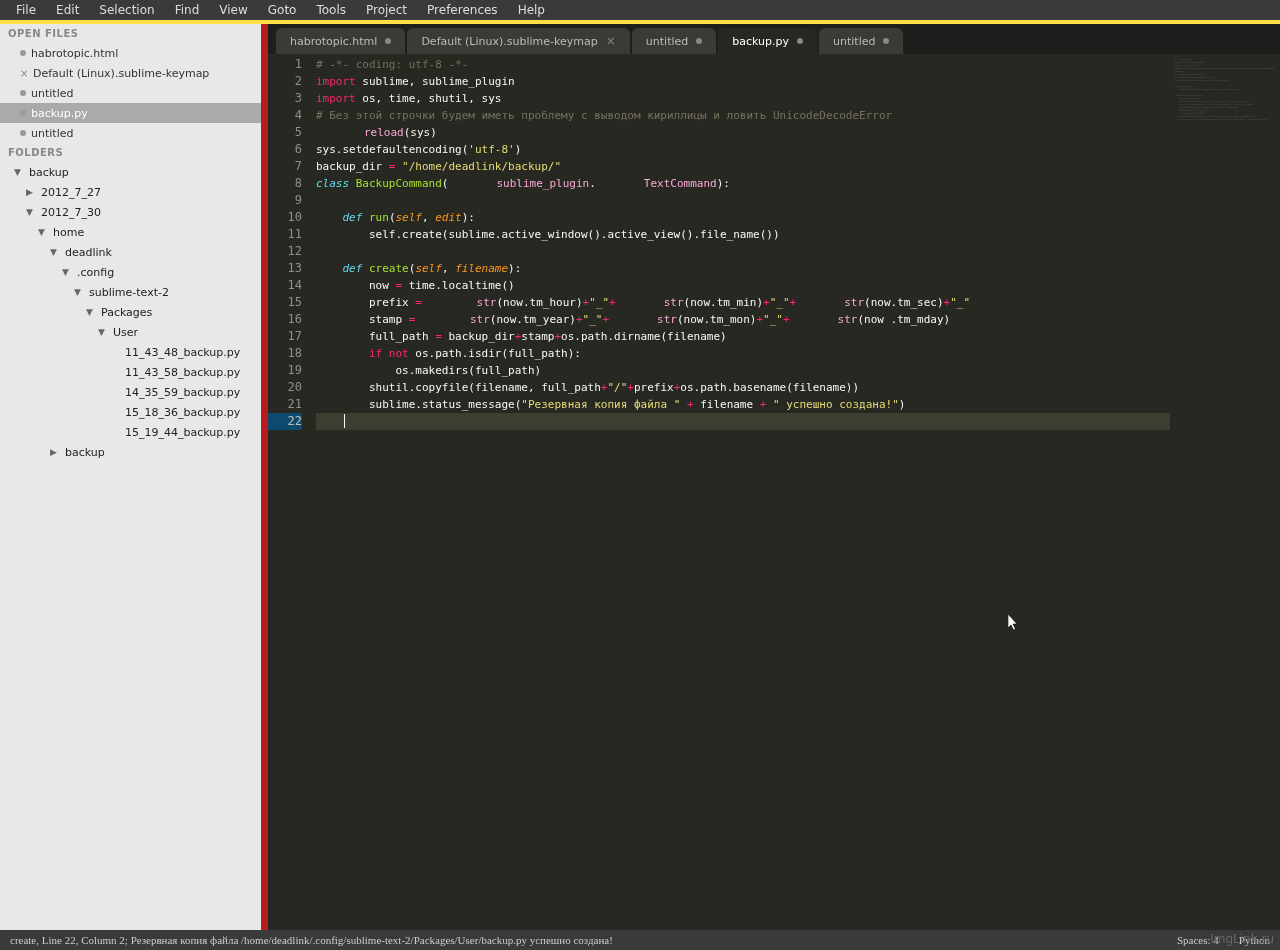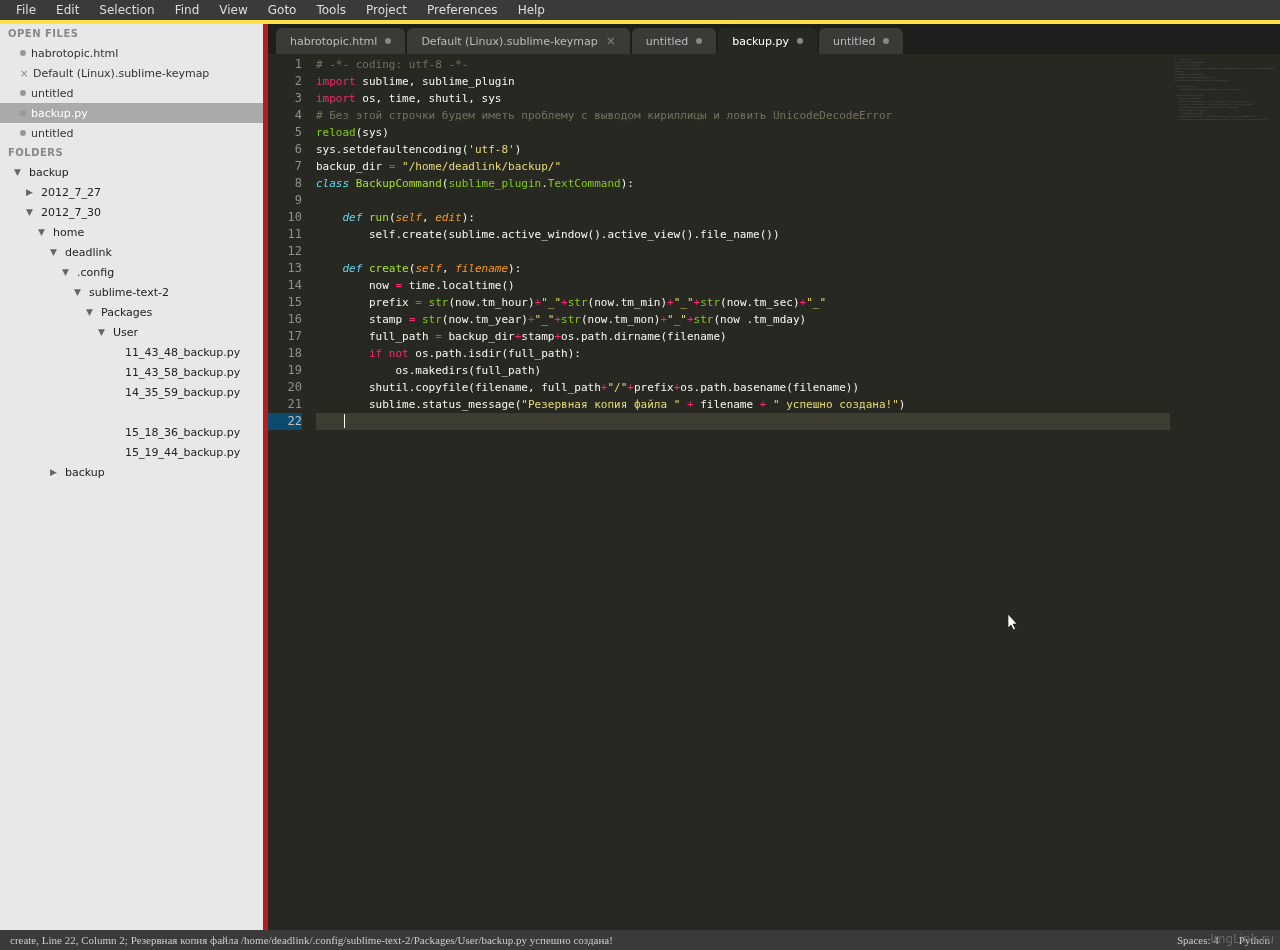--- a/index.html
+++ b/index.html
@@ -31,21 +31,21 @@
   flex: 1;
   display: flex;
   overflow: hidden;
 }
 .sidebar {
   width: 268px;
   background: #e8e8e8;
   color: #333;
   overflow-y: auto;
   font-size: 11px;
-  border-right: 5px solid #b91c1c;
+  border-right: 7px solid #b91c1c;
 }
 .sidebar .section-header {
   padding: 4px 8px;
   color: #888;
   font-weight: bold;
   font-size: 10px;
   letter-spacing: 0.5px;
 }
 .sidebar .file-item, .sidebar .folder-item {
   padding: 2px 8px 2px 20px;
@@ -160,21 +160,21 @@
   font-family: Liberation Serif, serif;
 }
 .statusbar .right { display: flex; gap: 20px; }
 
 .c-comment { color: #75715e; }
 .c-keyword { color: #66d9ef; font-style: italic; }
 .c-red { color: #f92672; }
 .c-string { color: #e6db74; }
 .c-name { color: #a6e22e; }
 .c-self { color: #fd971f; font-style: italic; }
-.c-builtin { color: #84cc16; }
+.c-builtin { color: #f9a8d4; margin-left: 48px; }
 .caret {
   display: inline-block;
   width: 1px;
   height: 14px;
   background: #f8f8f0;
   vertical-align: text-bottom;
   margin-left: 1px;
 }
 .watermark {
   position:absolute;
@@ -268,21 +268,21 @@
           <span>11_43_48_backup.py</span>
         </div>
         <div class="folder-item" style="padding-left: 110px;">
           <span class="disclosure"></span>
           <span>11_43_58_backup.py</span>
         </div>
         <div class="folder-item" style="padding-left: 110px;">
           <span class="disclosure"></span>
           <span>14_35_59_backup.py</span>
         </div>
-        <div class="folder-item" style="padding-left: 110px; margin-top: 20px;">
+        <div class="folder-item" style="padding-left: 110px;">
           <span class="disclosure"></span>
           <span>15_18_36_backup.py</span>
         </div>
         <div class="folder-item" style="padding-left: 110px;">
           <span class="disclosure"></span>
           <span>15_19_44_backup.py</span>
         </div>
         <div class="folder-item" style="padding-left: 50px;">
           <span class="disclosure">▶</span>
           <span>backup</span>

